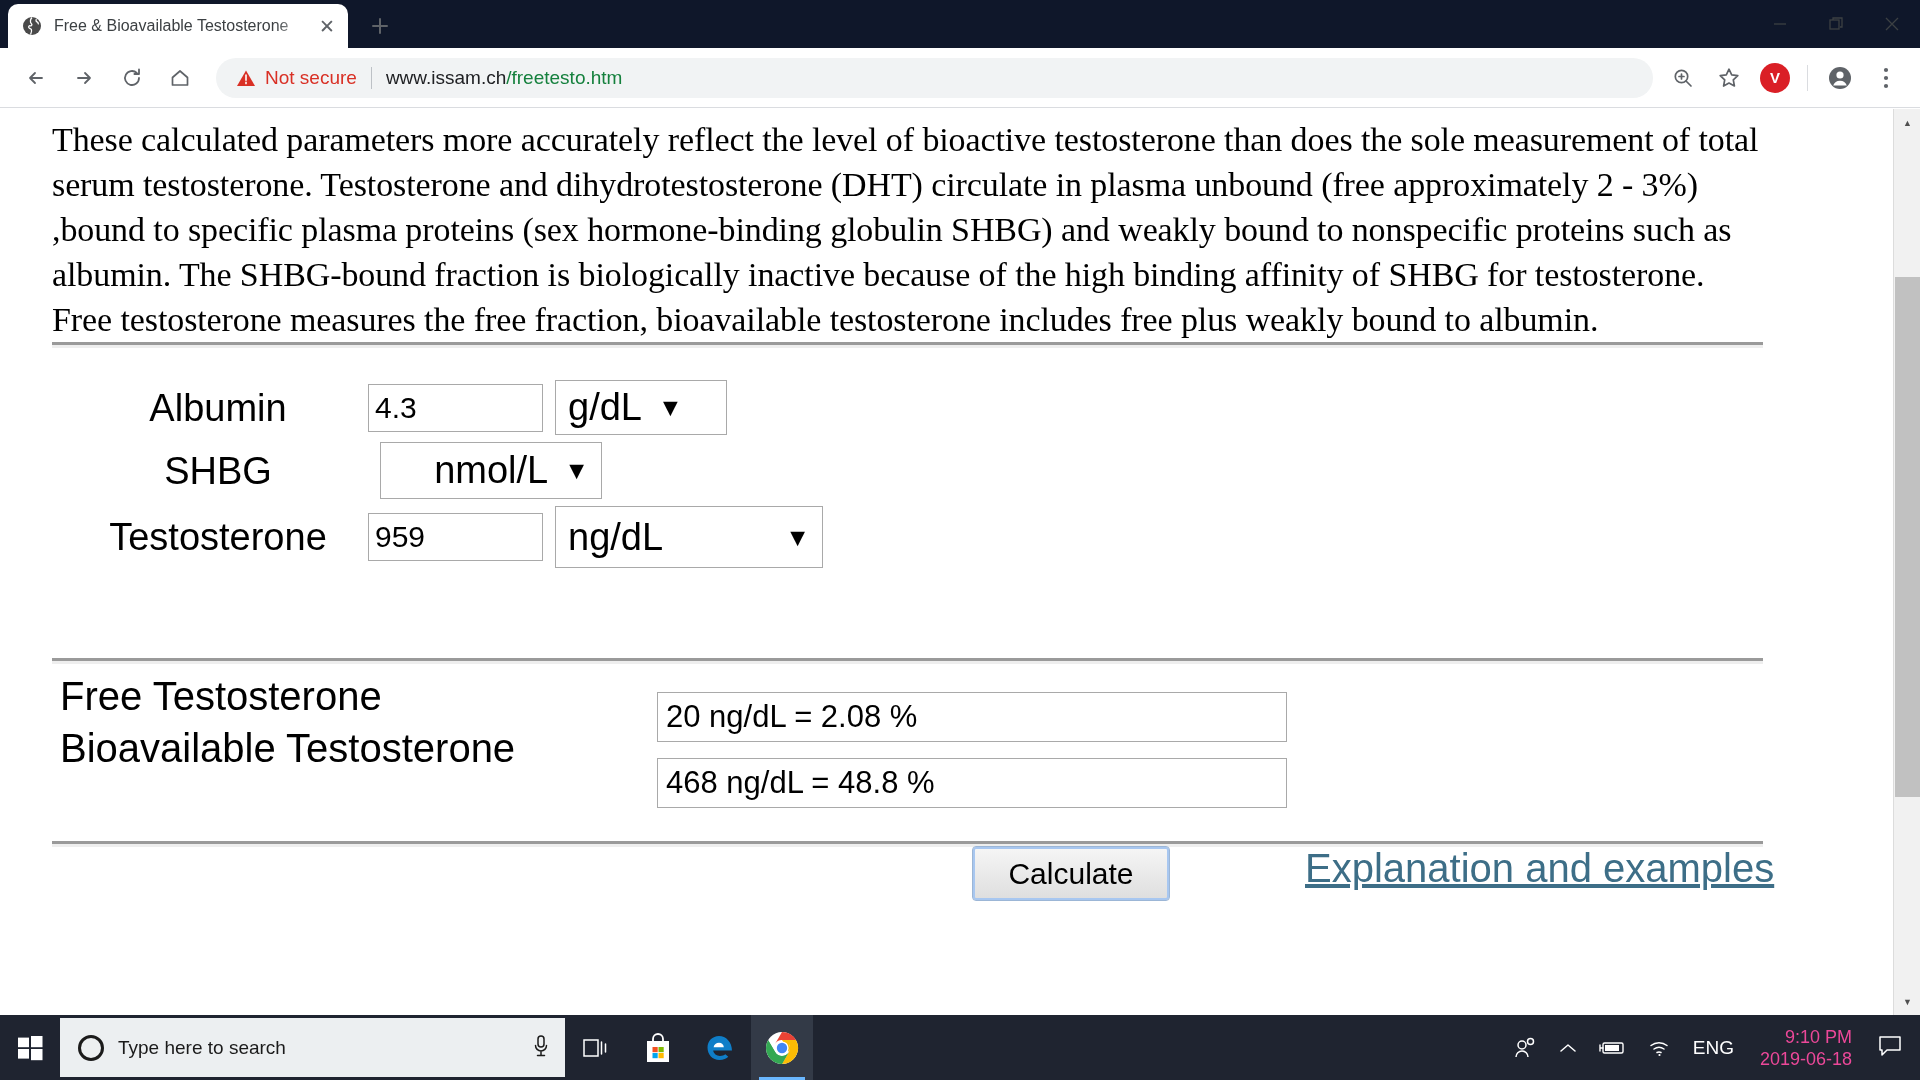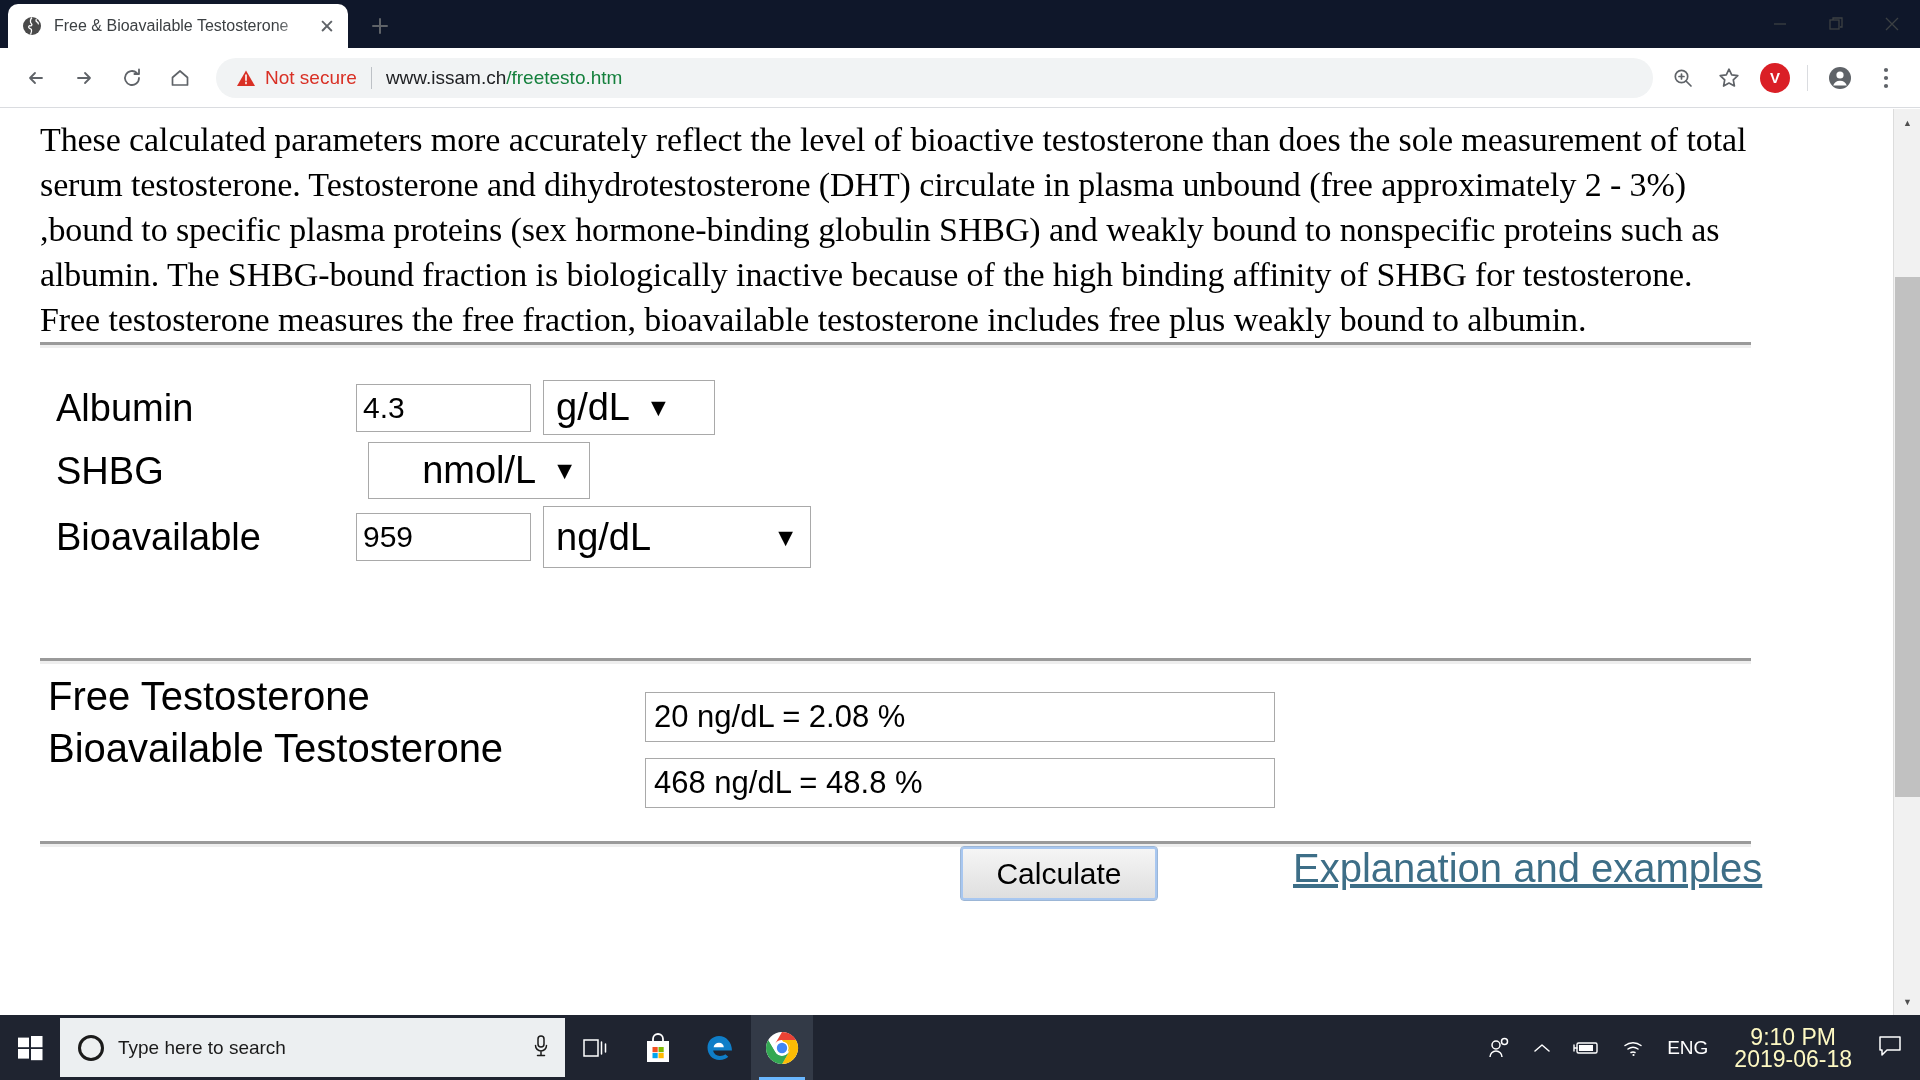--- a/index.html
+++ b/index.html
@@ -106,21 +106,21 @@
   .tool-sep { width: 1px; height: 26px; background: #dadce0; margin: 0 8px; }
 
   
   .viewport {
     position: absolute; left: 0; top: 109px;
     width: 1920px; height: 906px;
     background: #ffffff;
     overflow: hidden;
   }
   .page {
-    position: absolute; left: 0; top: 0;
+    position: absolute; left: 12px; top: 0;
     width: 1791px; height: 100%;
     padding: 0 40px;
   }
   .intro {
     font-family: "Liberation Serif", serif;
     font-size: 34px;
     line-height: 45px;
     color: #000;
     padding-top: 8px;
     letter-spacing: -0.1px;
@@ -136,21 +136,21 @@
   .rule-3 { margin-top: 28px; }
 
   
   .form-area { position: relative; height: 310px; }
   .form-grid {
     position: absolute; left: 16px; top: 32px;
   }
   .form-row { display: flex; align-items: center; margin-bottom: 7px; }
   .fld-label {
     font-size: 38px; color: #000; line-height: 1;
-    width: 300px; flex: 0 0 300px;
+    width: 300px; flex: 0 0 300px; text-align: center;
   }
   .num-input {
     width: 175px; height: 48px;
     border: 1px solid #a9a9a9;
     background: #fff;
     font-family: "Liberation Sans", sans-serif;
     font-size: 30px; color: #000;
     padding: 0 6px; outline: none;
   }
   .unit-select {
@@ -265,22 +265,22 @@
   .tray {
     margin-left: auto; display: flex; align-items: center; height: 65px;
   }
   .tray-icon {
     height: 65px; padding: 0 11px;
     display: flex; align-items: center; justify-content: center;
     color: #ffffff;
   }
   .tray-lang { font-size: 19px; color: #fff; padding: 0 12px; }
   .tray-clock {
-    color: #fef9c3; font-size: 23px; line-height: 22px;
-    text-align: center; padding: 0 14px;
+    color: #ec4899; font-size: 18px; line-height: 22px;
+    text-align: right; padding: 0 14px;
   }
   .tray-notif { padding: 0 18px 0 12px; color: #fff; }
 </style>
 </head>
 <body>
 
 <div id="root">
 
   <div class="browser-window">
 
@@ -410,21 +410,21 @@
 
             <div class="form-row">
               <span class="fld-label">SHBG</span>
               <div class="unit-select sel-w2 sel-h2">
                 <span>nmol/L</span>
                 <span class="arrow">▼</span>
               </div>
             </div>
 
             <div class="form-row">
-              <span class="fld-label">Bioavailable</span>
+              <span class="fld-label">Testosterone</span>
               <input class="num-input" type="text" value="959" style="">
               <div class="unit-select sel-w3 sel-h3">
                 <span>ng/dL</span>
                 <span class="arrow">▼</span>
               </div>
             </div>
 
           </div>
 
           <div class="calc-btn">Calculate</div>

